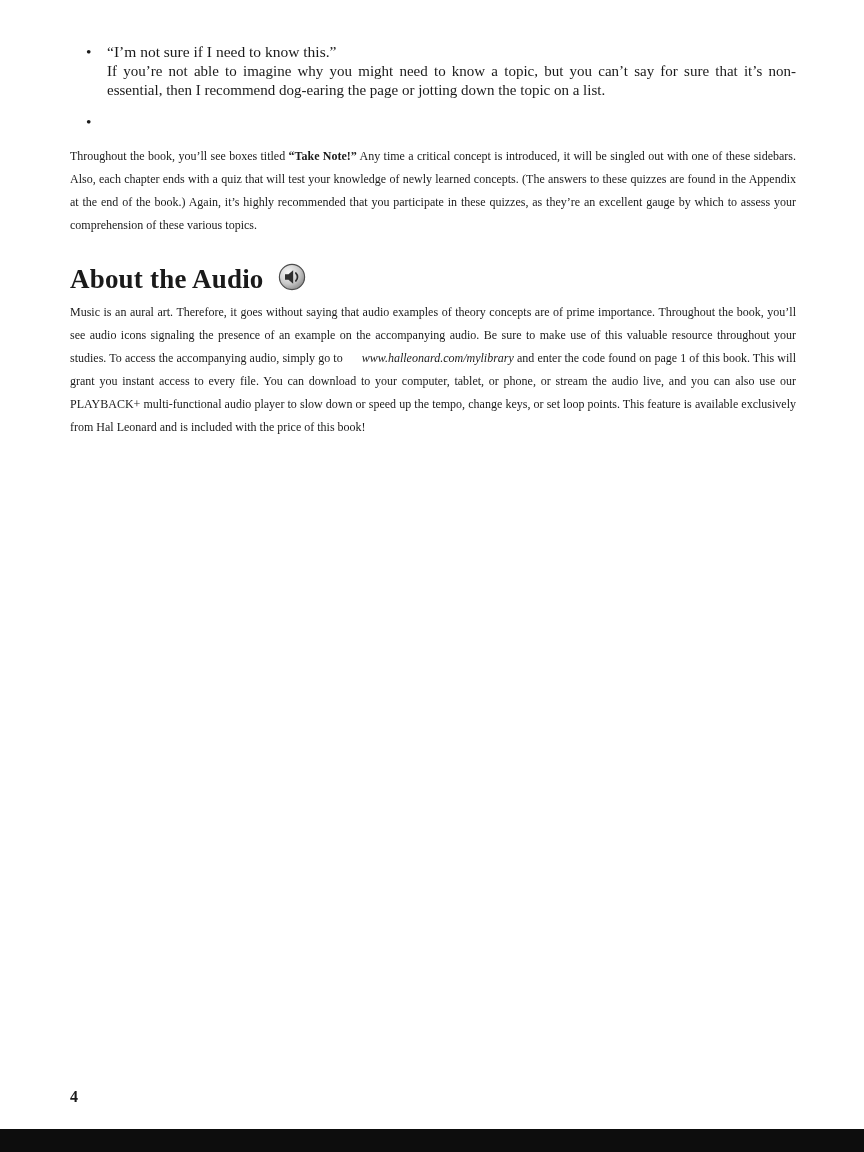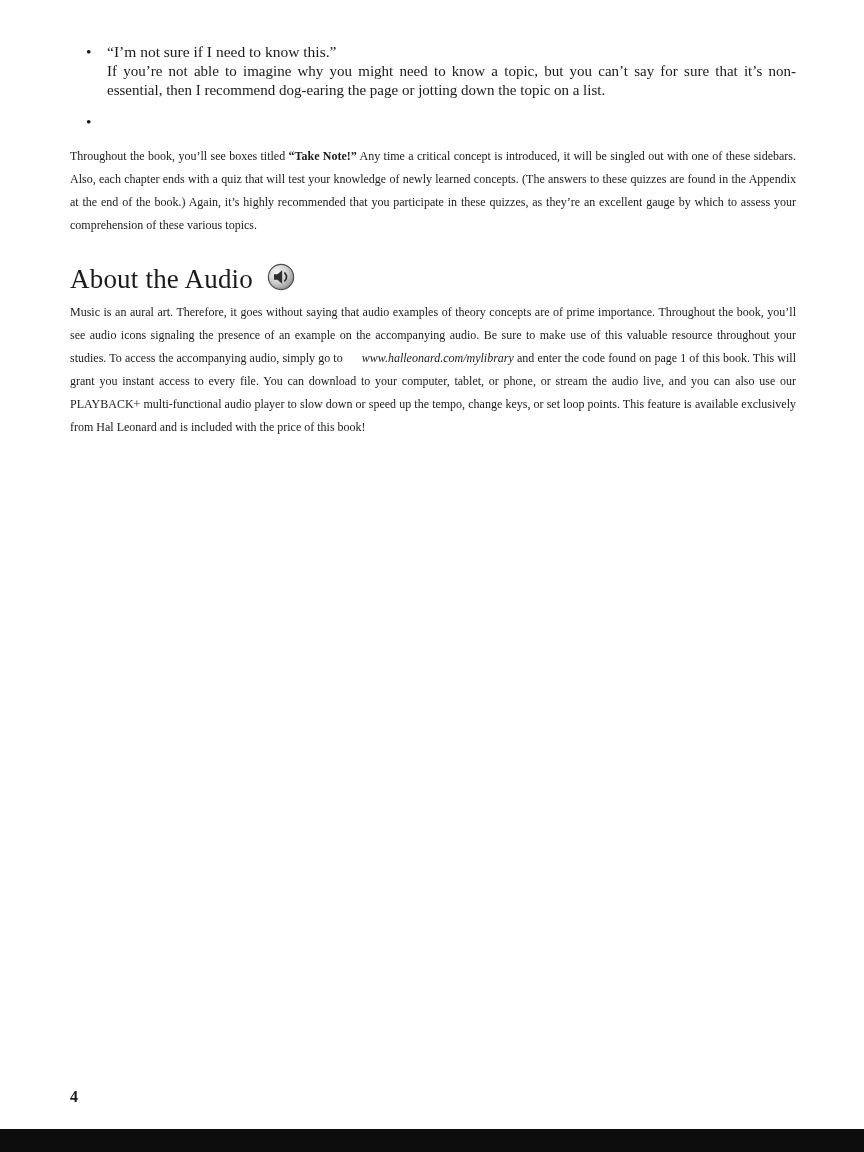--- a/index.html
+++ b/index.html
@@ -52,21 +52,21 @@
   .italic-inline { font-style: italic; margin-left: 16px; }
   .section-heading-row {
     display: flex;
     align-items: center;
     gap: 14px;
     margin-top: 26px;
     margin-bottom: 6px;
   }
   .section-heading {
     font-size: 27px;
-    font-weight: normal;
+    font-weight: bold;
     letter-spacing: 0.2px;
   }
   .audio-icon { display: inline-block; }
   .page-number {
     position: absolute;
     left: 70px;
     bottom: 46px;
     font-size: 16px;
     font-weight: bold;
   }

